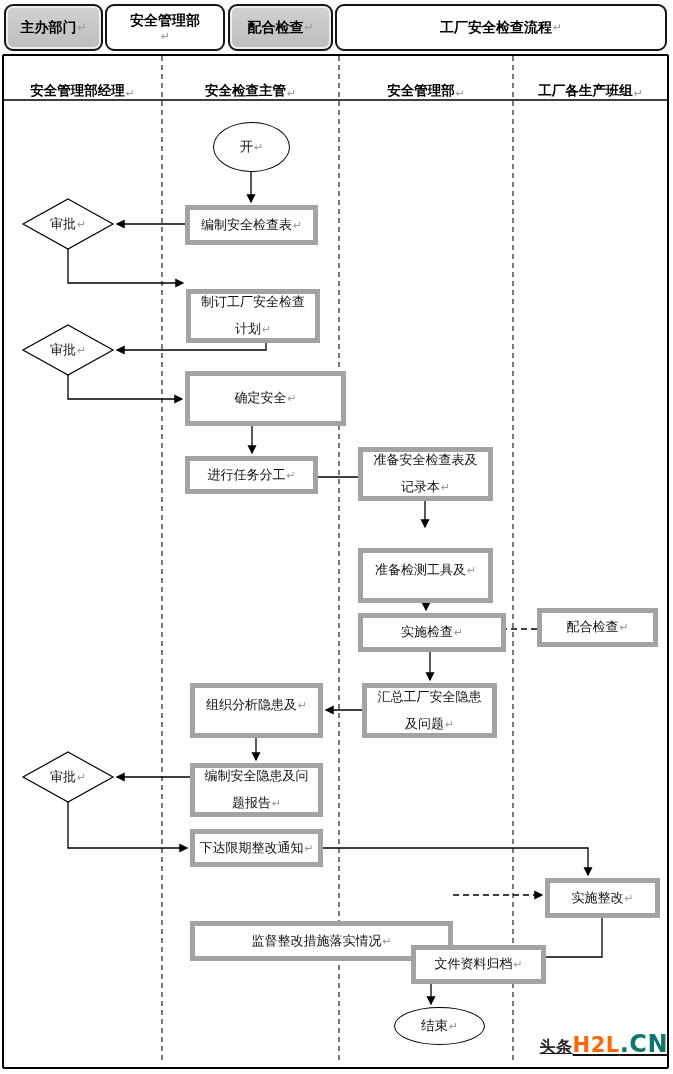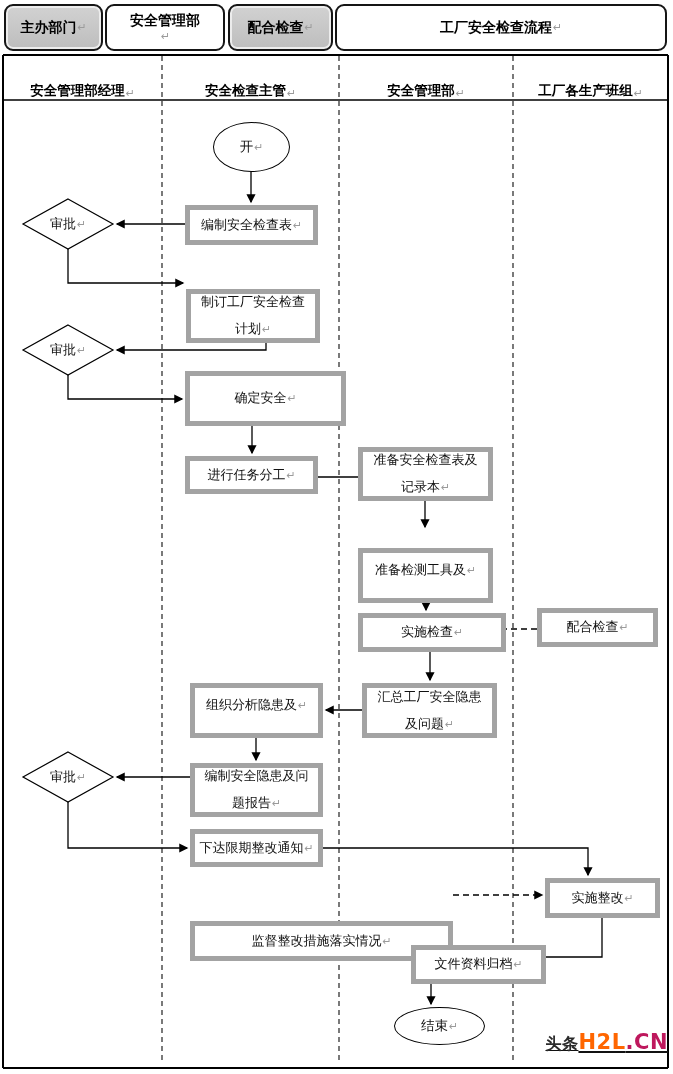--- a/index.html
+++ b/index.html
@@ -39,21 +39,21 @@
   .mark { color:#9b9b9b; font-size:11px; margin-left:1px; font-weight:normal; }
   svg#wires { position:absolute; left:0; top:0; }
   #nodes { position:absolute; left:0; top:0; width:673px; height:1074px; }
   
   #watermark {
     position:absolute; right:5px; top:1030px;
     display:flex; align-items:baseline; font-weight:bold; letter-spacing:0.5px;text-decoration:underline;
   }
   #watermark .wm-prefix { font-size:16px; color:#2b2b2b; }
   #watermark .wm-brand { font-size:21px; color:#ff6600; }
-  #watermark .wm-suffix { font-size:21px; color:#be185d; }
+  #watermark .wm-suffix { font-size:24px; color:#0f766e; }
 </style>
 </head>
 <body>
 
 <div id="page">
 
   <svg id="wires" width="673" height="1074">
     <defs>
       <marker id="arr" viewBox="0 0 10 10" refX="8.5" refY="5" markerWidth="9" markerHeight="7" orient="auto-start-reverse">
         <path d="M0,0 L10,5 L0,10 z" fill="#000"></path>

